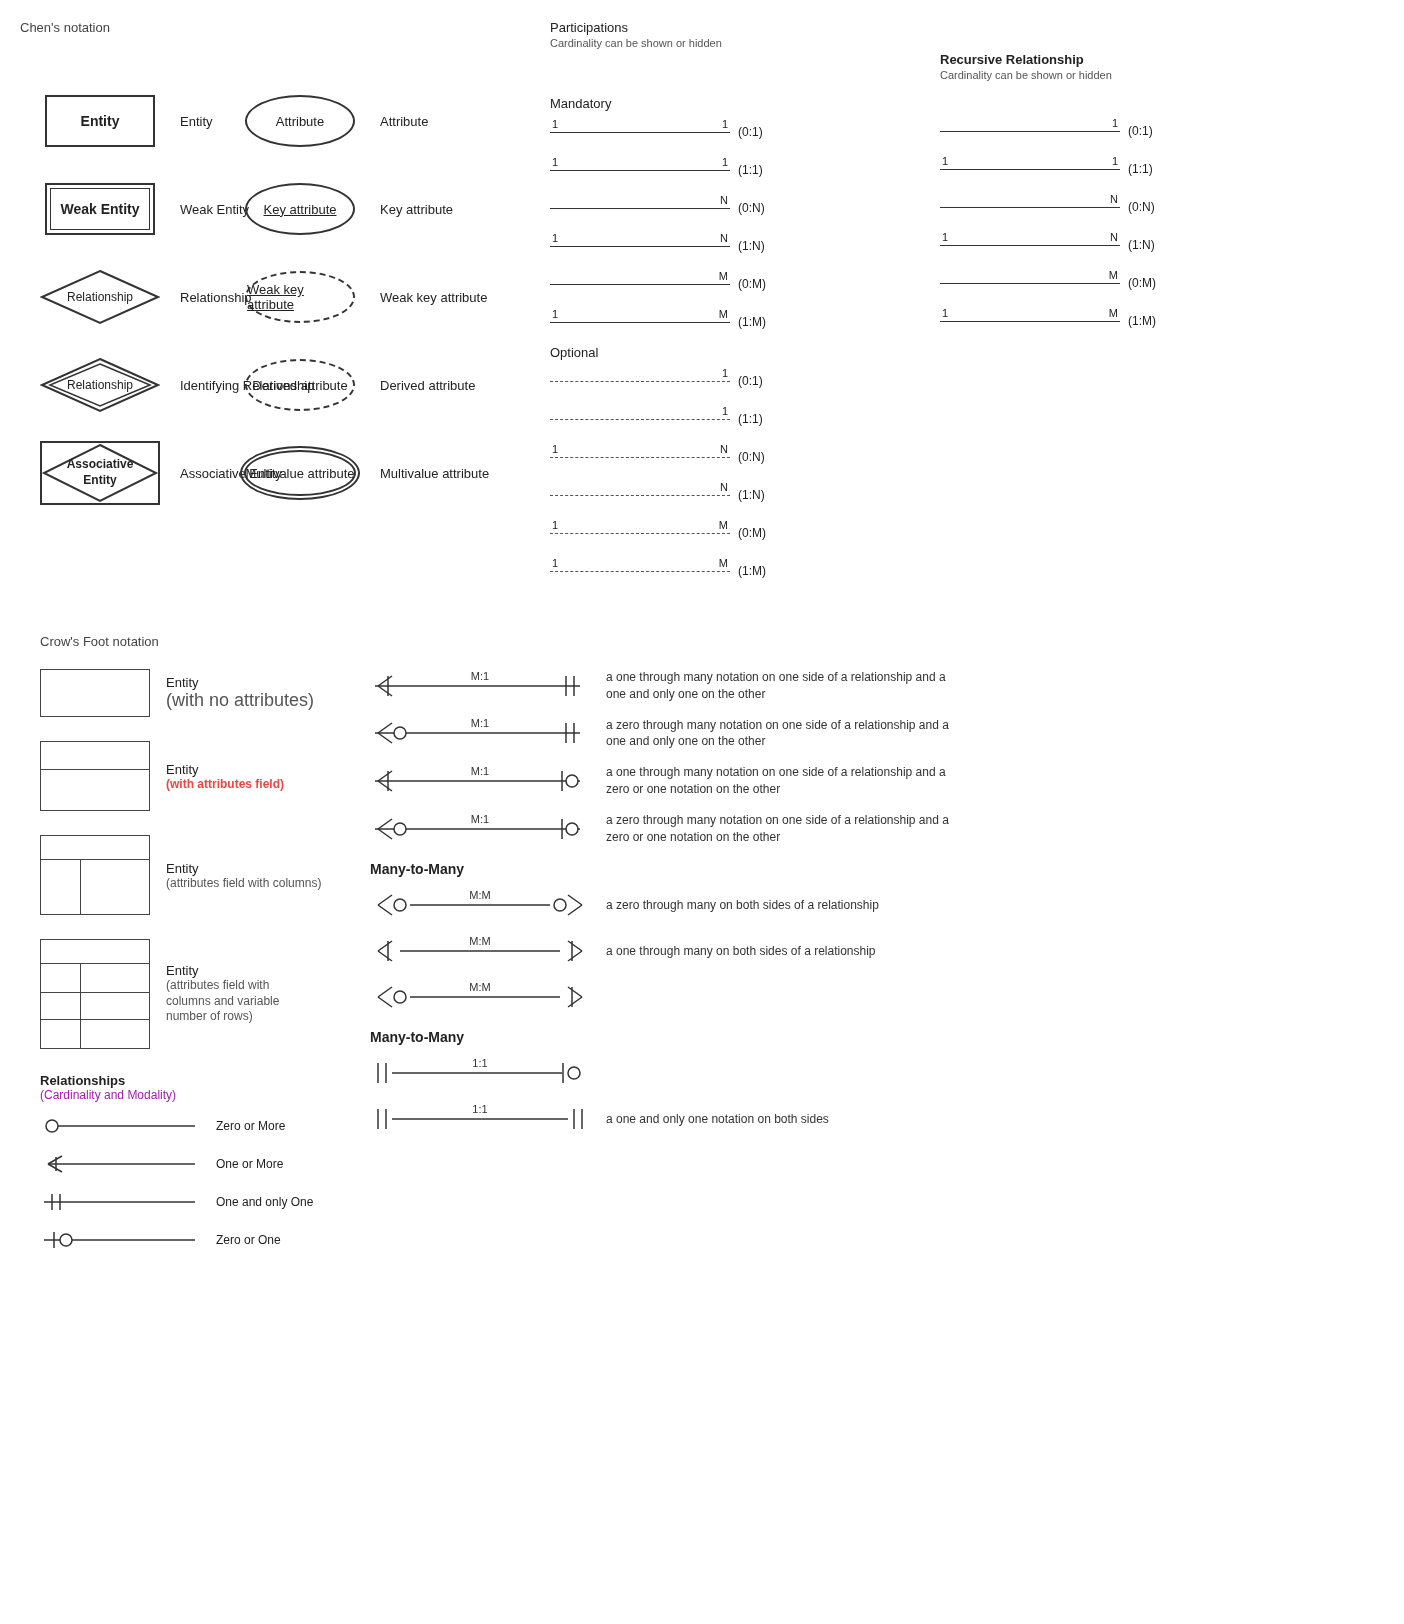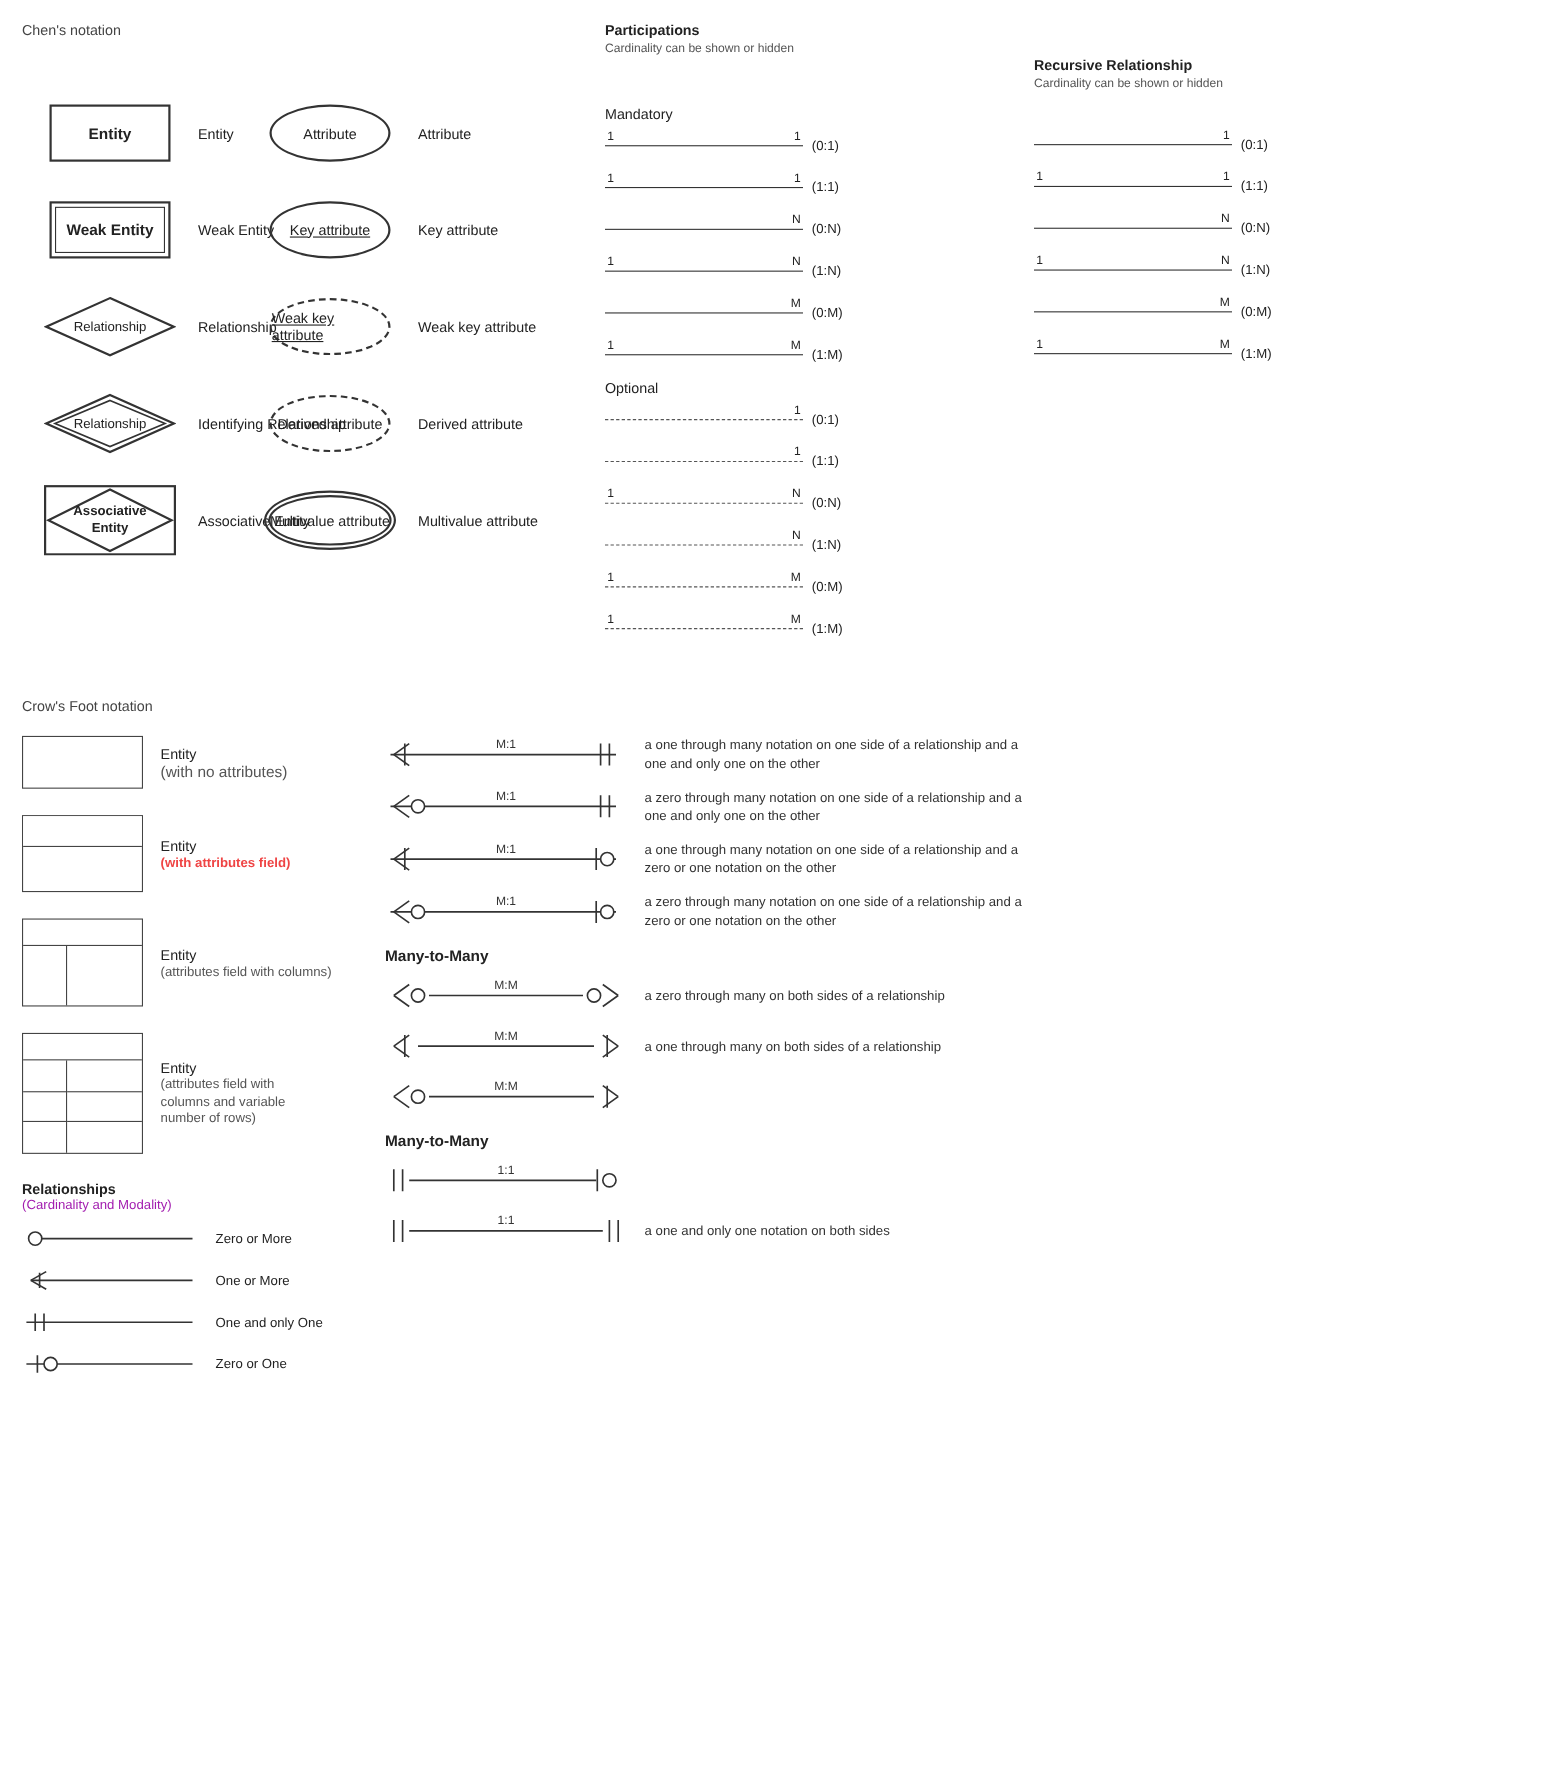--- a/index.html
+++ b/index.html
@@ -144,20 +144,21 @@
       position: relative;
       z-index: 2;
       font-size: 13px;
     }
 
     
     
     
     .crows-section {
       margin-top: 30px;
+      margin-left: 20px;
     }
 
     .crows-entity-row {
       display: flex;
       align-items: center;
       margin-bottom: 24px;
       gap: 16px;
     }
 
     .cf-entity-box {
@@ -247,21 +248,21 @@
   </style>
 </head>
 <body>
 
 <div style="display:flex; flex-direction:row; margin-bottom:4px;">
   <div style="width:520px;">
     <span style="font-size:13px; color:#444;">Chen's notation</span>
   </div>
   <div style="width:380px; padding-left:10px;">
     <div>
-      <span style="font-size:13px; font-weight:bold;">Participations</span>
+      <span style="font-size:13px; font-weight:normal;">Participations</span>
     </div>
     <div>
       <span style="font-size:11px; color:#555;">Cardinality can be shown or hidden</span>
     </div>
   </div>
   <div style="width:280px; padding-left:20px;margin-top:32px;">
     <div>
       <span style="font-size:13px; font-weight:bold;">Recursive Relationship</span>
     </div>
     <div>
@@ -544,21 +545,21 @@
   </div>
 
   <div style="display:flex; flex-direction:row; gap:30px;">
 
     <div style="width:300px; flex-shrink:0;">
 
       <div class="crows-entity-row">
         <div class="cf-entity-box cf-entity-simple"></div>
         <div>
           <div style="font-size:13px;">Entity</div>
-          <div style="font-size:14px;color:#555;">(with no attributes)</div>
+          <div style="font-size:18px;color:#555;">(with no attributes)</div>
         </div>
       </div>
 
       <div class="crows-entity-row">
         <div class="cf-entity-box cf-entity-attrs">
           <div class="cf-entity-header"></div>
           <div class="cf-entity-body"></div>
         </div>
         <div>
           <div style="font-size:13px;">Entity</div>

